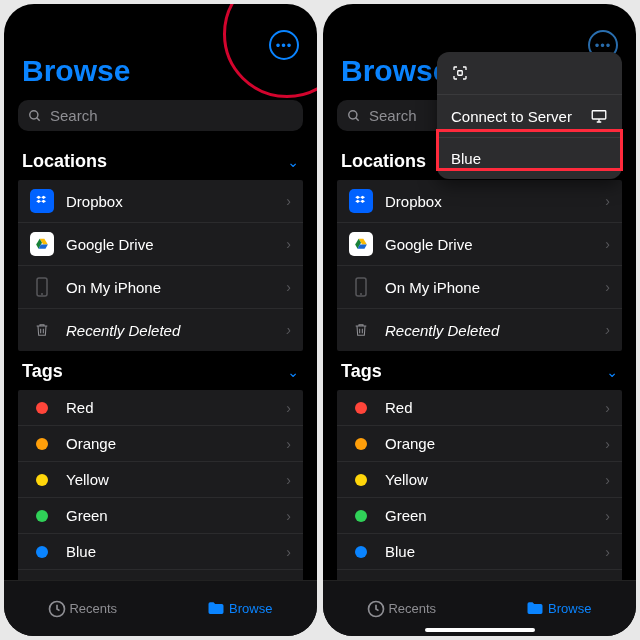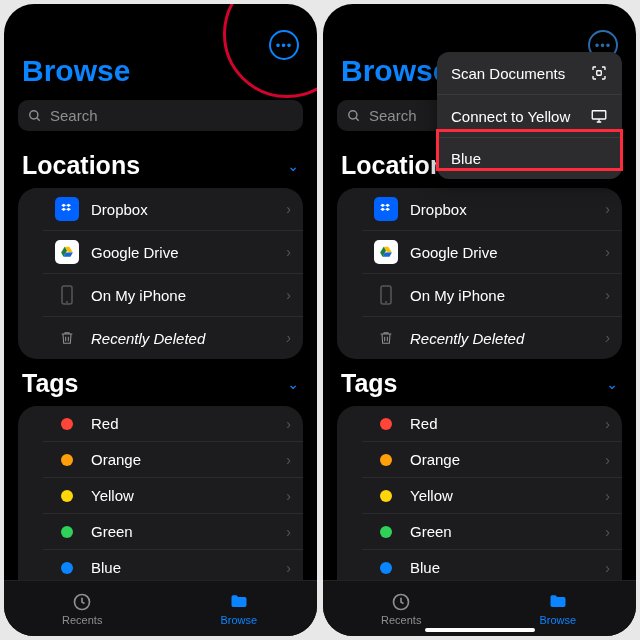--- a/index.html
+++ b/index.html
@@ -62,28 +62,27 @@
   .content {
     flex: 1;
     padding: 0 14px;
     overflow: hidden;
   }
   .section-head {
     display: flex; justify-content: space-between; align-items: center;
     padding: 10px 4px 8px 4px;
   }
   .section-head h2 {
-    font-size: 25px; font-weight: 700; color:#fff;
+    font-size: 18px; font-weight: 700; color:#fff;
   }
   .chev-down { color:#0a84ff; font-size:14px; }
   .card {
     background: #1c1c1e;
-    border-radius: 19px;
+    border-radius: 2px;
     overflow: hidden;
-    padding-left: 25px;
   }
   .row {
     display: flex; align-items: center;
     padding: 9px 12px;
     gap: 12px;
     border-bottom: 1px solid #2b2b2d;
     font-size: 15px;
     color: #fff;
     position: relative;
   }
@@ -107,22 +106,22 @@
   }
   .tabbar {
     background:#131315;
     display:flex;
     height: 56px;
     border-top:1px solid #222;
     margin-top:auto;
   }
   .tab {
     flex:1;
-    display:flex; flex-direction:column; align-items:center; justify-content:center;
-    font-size:11px; gap:2px;
+    display:flex; flex-direction:row; align-items:center; justify-content:center;
+    font-size:13px; gap:2px;
   }
   .tab-inactive { color:#8e8e93; }
   .tab-active { color:#0a84ff; }
   .tab-icon { font-size:18px; }
   .home-ind {
     position:absolute; bottom:4px; left:50%; transform:translateX(-50%);
     width:110px; height:4px; border-radius:4px; background:#fff;
   }
   
   .popup {
@@ -280,30 +279,29 @@
 <div class="phone">
   <div class="header">
     <div class="more-btn more-btn-dim">
       <span>•••</span>
     </div>
     <div class="title">Browse</div>
   </div>
 
   <div class="popup">
     <div class="prow">
-      <span>Scan Documents</span>
       <span class="pop-icon">
         <svg width="18" height="18" viewBox="0 0 24 24" fill="none" stroke="#fff" stroke-width="1.8">
             <path d="M4 8V5a1 1 0 011-1h3M20 8V5a1 1 0 00-1-1h-3M4 16v3a1 1 0 001 1h3M20 16v3a1 1 0 01-1 1h-3"></path>
             <rect x="9" y="9" width="6" height="6" rx="1"></rect>
           </svg>
       </span>
     </div>
     <div class="prow">
-      <span>Connect to Yellow</span>
+      <span>Connect to Server</span>
       <span class="pop-icon">
         <svg width="18" height="18" viewBox="0 0 24 24" fill="none" stroke="#fff" stroke-width="1.8">
             <rect x="3" y="5" width="18" height="11" rx="1"></rect>
             <path d="M9 20h6M12 16v4"></path>
           </svg>
       </span>
     </div>
     <div class="prow">
       <span>Blue</span>
       <span class="pop-icon"></span>

